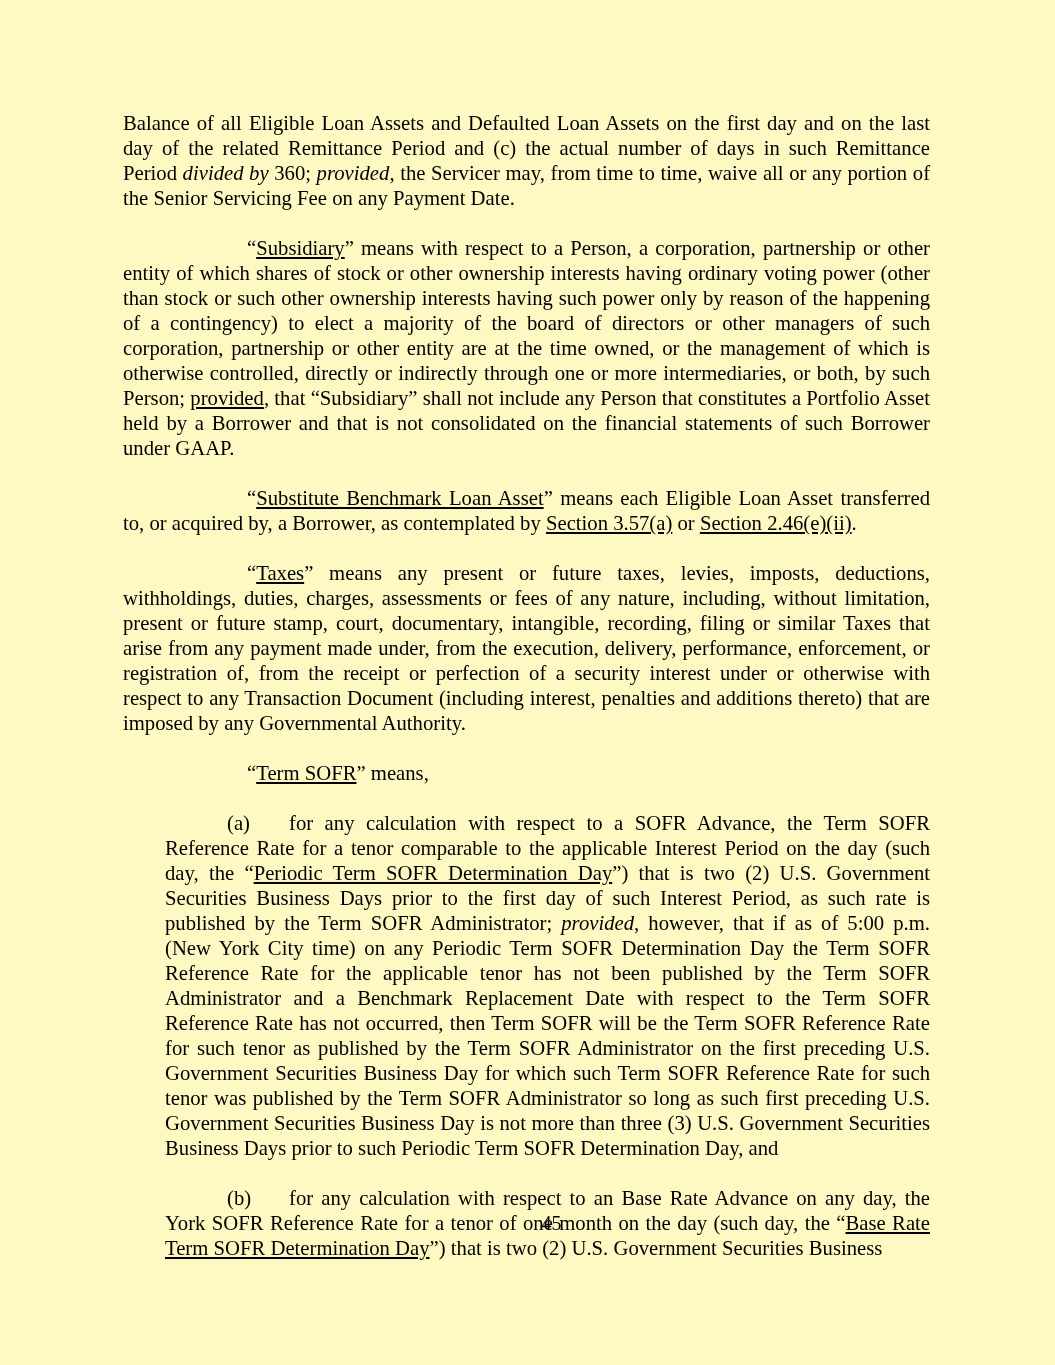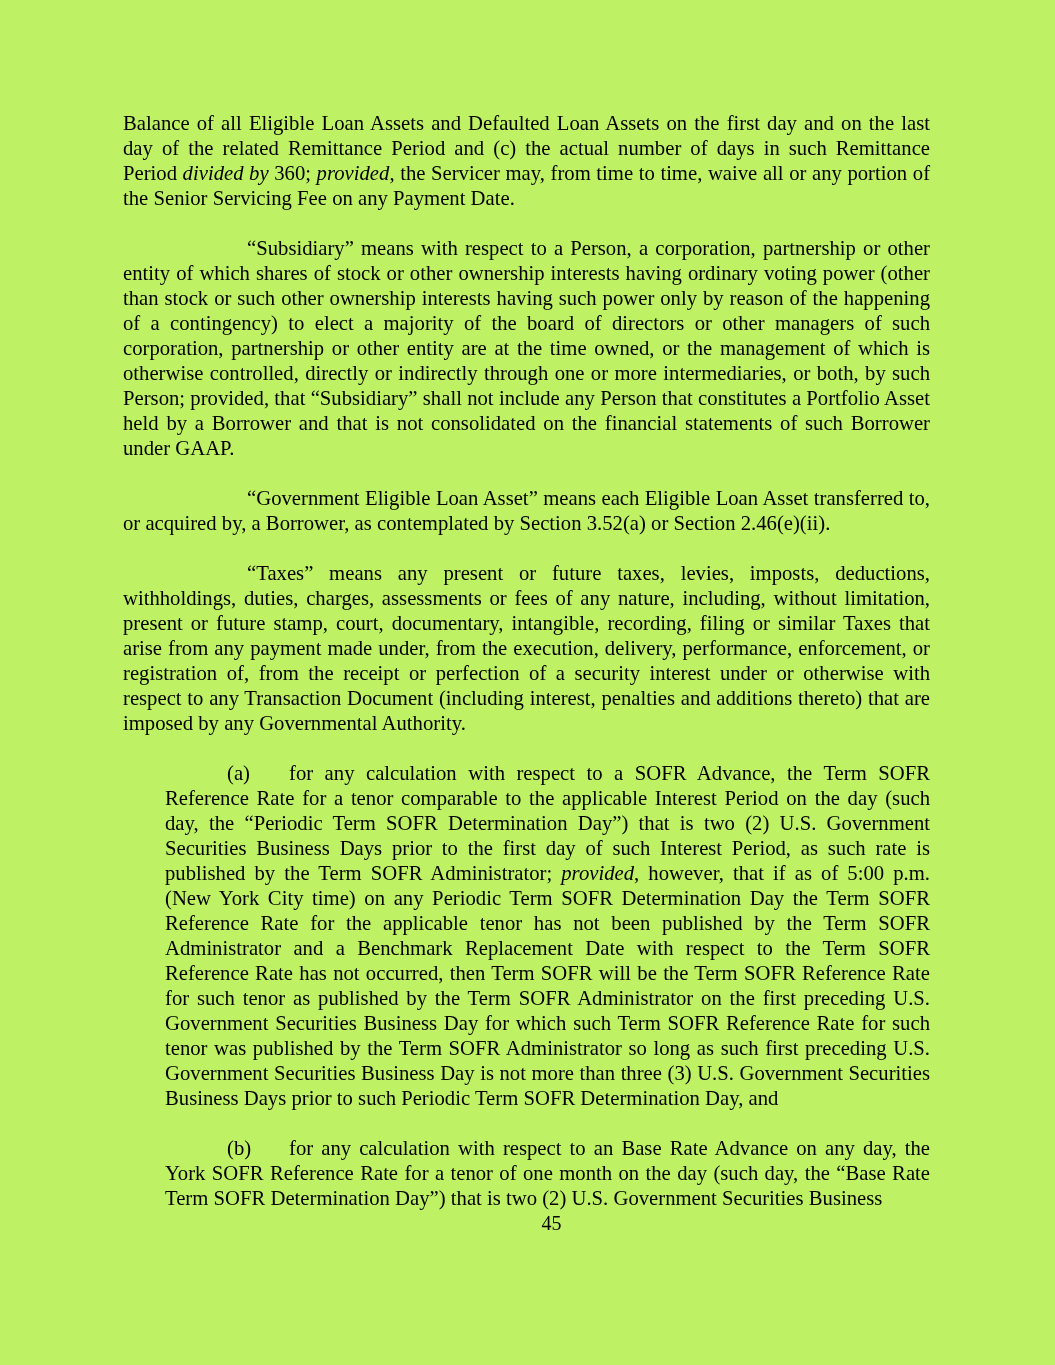--- a/index.html
+++ b/index.html
@@ -11,21 +11,21 @@
     position: relative;
     width: 1055px;
     height: 1365px;
     font-family: "Liberation Serif", serif;
     color: #000000;
     overflow: hidden;
   }
   .page {
     position: absolute;
     inset: 0;
-    background: #bef264;
+    background: #fef9c3;
   }
   .content {
     position: absolute;
     left: 123px;
     top: 111px;
     width: 807px;
     font-size: 20.7px;
     line-height: 25px;
     text-align: justify;
   }
@@ -34,21 +34,21 @@
     padding: 0;
   }
   p.def {
     text-indent: 124px;
   }
   p.sub {
     margin-left: 42px;
     text-indent: 62px;
   }
   .it { font-style: italic; }
-  .ul { }
+  .ul { text-decoration: underline; }
   .tab {
     display: inline-block;
     width: 62px;
     text-indent: 0;
   }
   .pageno {
     position: absolute;
     top: 1211px;
     left: 0;
     width: 100%;
@@ -58,19 +58,20 @@
     padding-left: 24px;
   }
 </style>
 </head>
 <body>
 
 <div class="page">
   <main class="content">
     <p class="para cont"><span>Balance of all Eligible Loan Assets and Defaulted Loan Assets on the first day and on the last day of the related Remittance Period and (c) the actual number of days in such Remittance Period </span><span class="it">divided by</span><span> 360; </span><span class="it">provided</span><span>, the Servicer may, from time to time, waive all or any portion of the Senior Servicing Fee on any Payment Date.</span></p>
     <p class="para def"><span>“</span><span class="ul">Subsidiary</span><span>” means with respect to a Person, a corporation, partnership or other entity of which shares of stock or other ownership interests having ordinary voting power (other than stock or such other ownership interests having such power only by reason of the happening of a contingency) to elect a majority of the board of directors or other managers of such corporation, partnership or other entity are at the time owned, or the management of which is otherwise controlled, directly or indirectly through one or more intermediaries, or both, by such Person; </span><span class="ul">provided</span><span>, that “Subsidiary” shall not include any Person that constitutes a Portfolio Asset held by a Borrower and that is not consolidated on the financial statements of such Borrower under GAAP.</span></p>
-    <p class="para def"><span>“</span><span class="ul">Government Eligible Loan Asset</span><span>” means each Eligible Loan Asset transferred to, or acquired by, a Borrower, as contemplated by </span><span class="ul">Section 3.52(a)</span><span> or </span><span class="ul">Section 2.46(e)(ii)</span><span>.</span></p>
+    <p class="para def"><span>“</span><span class="ul">Substitute Benchmark Loan Asset</span><span>” means each Eligible Loan Asset transferred to, or acquired by, a Borrower, as contemplated by </span><span class="ul">Section 3.57(a)</span><span> or </span><span class="ul">Section 2.46(e)(ii)</span><span>.</span></p>
     <p class="para def"><span>“</span><span class="ul">Taxes</span><span>” means any present or future taxes, levies, imposts, deductions, withholdings, duties, charges, assessments or fees of any nature, including, without limitation, present or future stamp, court, documentary, intangible, recording, filing or similar Taxes that arise from any payment made under, from the execution, delivery, performance, enforcement, or registration of, from the receipt or perfection of a security interest under or otherwise with respect to any Transaction Document (including interest, penalties and additions thereto) that are imposed by any Governmental Authority.</span></p>
+    <p class="para def"><span>“</span><span class="ul">Term SOFR</span><span>” means,</span></p>
     <p class="para sub"><span class="tab">(a)</span><span>for any calculation with respect to a SOFR Advance, the Term SOFR Reference Rate for a tenor comparable to the applicable Interest Period on the day (such day, the “</span><span class="ul">Periodic Term SOFR Determination Day</span><span>”) that is two (2) U.S. Government Securities Business Days prior to the first day of such Interest Period, as such rate is published by the Term SOFR Administrator; </span><span class="it">provided</span><span>, however, that if as of 5:00 p.m. (New York City time) on any Periodic Term SOFR Determination Day the Term SOFR Reference Rate for the applicable tenor has not been published by the Term SOFR Administrator and a Benchmark Replacement Date with respect to the Term SOFR Reference Rate has not occurred, then Term SOFR will be the Term SOFR Reference Rate for such tenor as published by the Term SOFR Administrator on the first preceding U.S. Government Securities Business Day for which such Term SOFR Reference Rate for such tenor was published by the Term SOFR Administrator so long as such first preceding U.S. Government Securities Business Day is not more than three (3) U.S. Government Securities Business Days prior to such Periodic Term SOFR Determination Day, and</span></p>
     <p class="para sub"><span class="tab">(b)</span><span>for any calculation with respect to an Base Rate Advance on any day, the York SOFR Reference Rate for a tenor of one month on the day (such day, the “</span><span class="ul">Base Rate Term SOFR Determination Day</span><span>”) that is two (2) U.S. Government Securities Business</span></p>
   </main>
   <footer class="pageno">45</footer>
 </div>
 
 </body></html>

